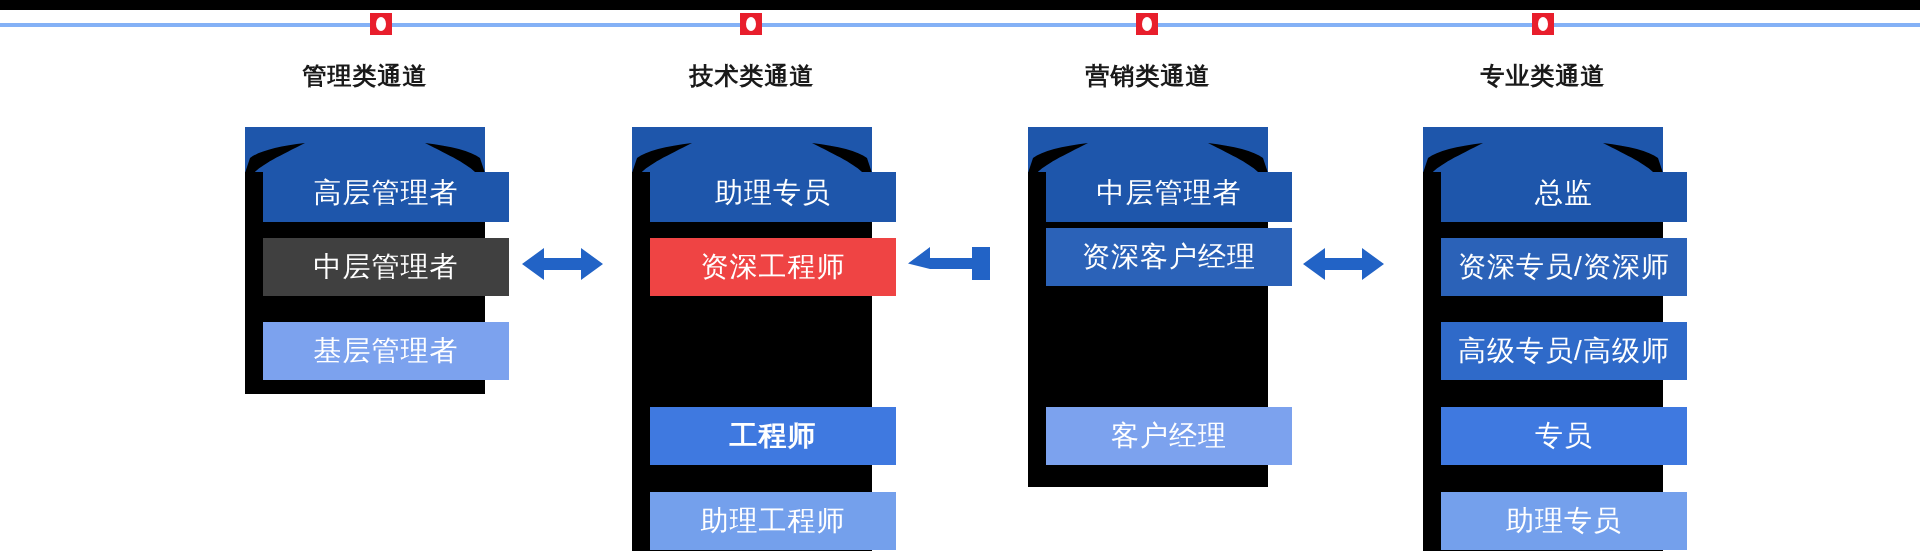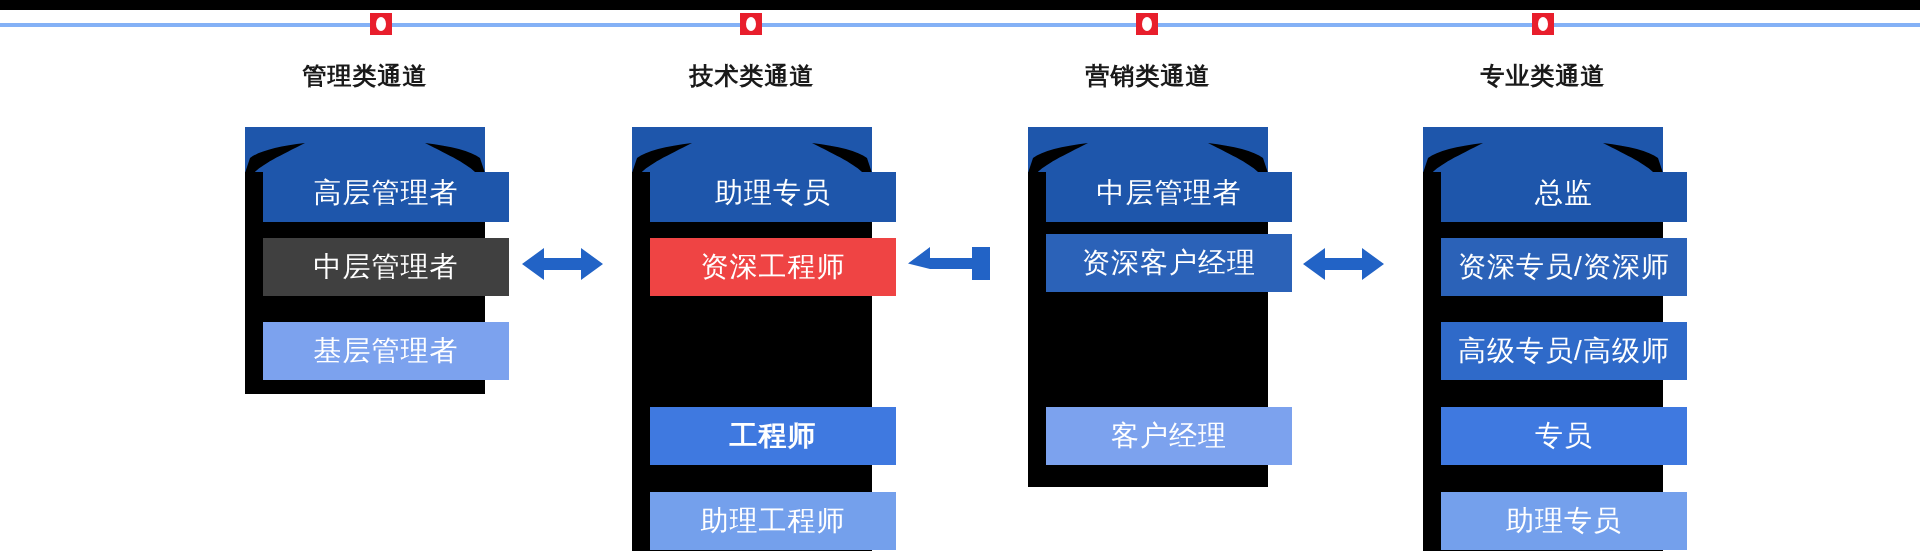--- a/index.html
+++ b/index.html
@@ -95,21 +95,21 @@
         <div class="rail left" style="height: 315px; background: rgb(0, 0, 0);"></div>
         <div class="rail right" style="height: 315px; background: rgb(0, 0, 0);"></div>
         <div class="banner" style="background: rgb(30, 86, 171);"></div>
         <svg class="swoosh-svg" viewBox="0 0 240 46">
           <path d="M0 46 L5 31 C14 24 34 19 60 16 C36 28 16 38 9 46 Z" fill="#000000"></path>
           <path d="M240 46 L235 31 C226 24 206 19 180 16 C204 28 224 38 231 46 Z" fill="#000000"></path>
         </svg>
         <div class="levelbox topbox" style="background: rgb(30, 86, 171);">
           <span>中层管理者</span>
         </div>
-        <div class="levelbox" style="background: rgb(43, 98, 184); top: 234px;">
+        <div class="levelbox" style="background: rgb(43, 98, 184); top: 228px;">
           <span>资深客户经理</span>
         </div>
         <div class="levelbox" style="background: rgb(124, 162, 238); top: 407px;">
           <span>客户经理</span>
         </div>
       </div>
       <div class="column" style="left: 1423px;">
         <div class="col-title" style="color: rgb(26, 26, 26);">专业类通道</div>
         <div class="ladder-body" style="top: 222px; height: 334px; background: rgb(0, 0, 0);"></div>
         <div class="rail left" style="height: 384px; background: rgb(0, 0, 0);"></div>

